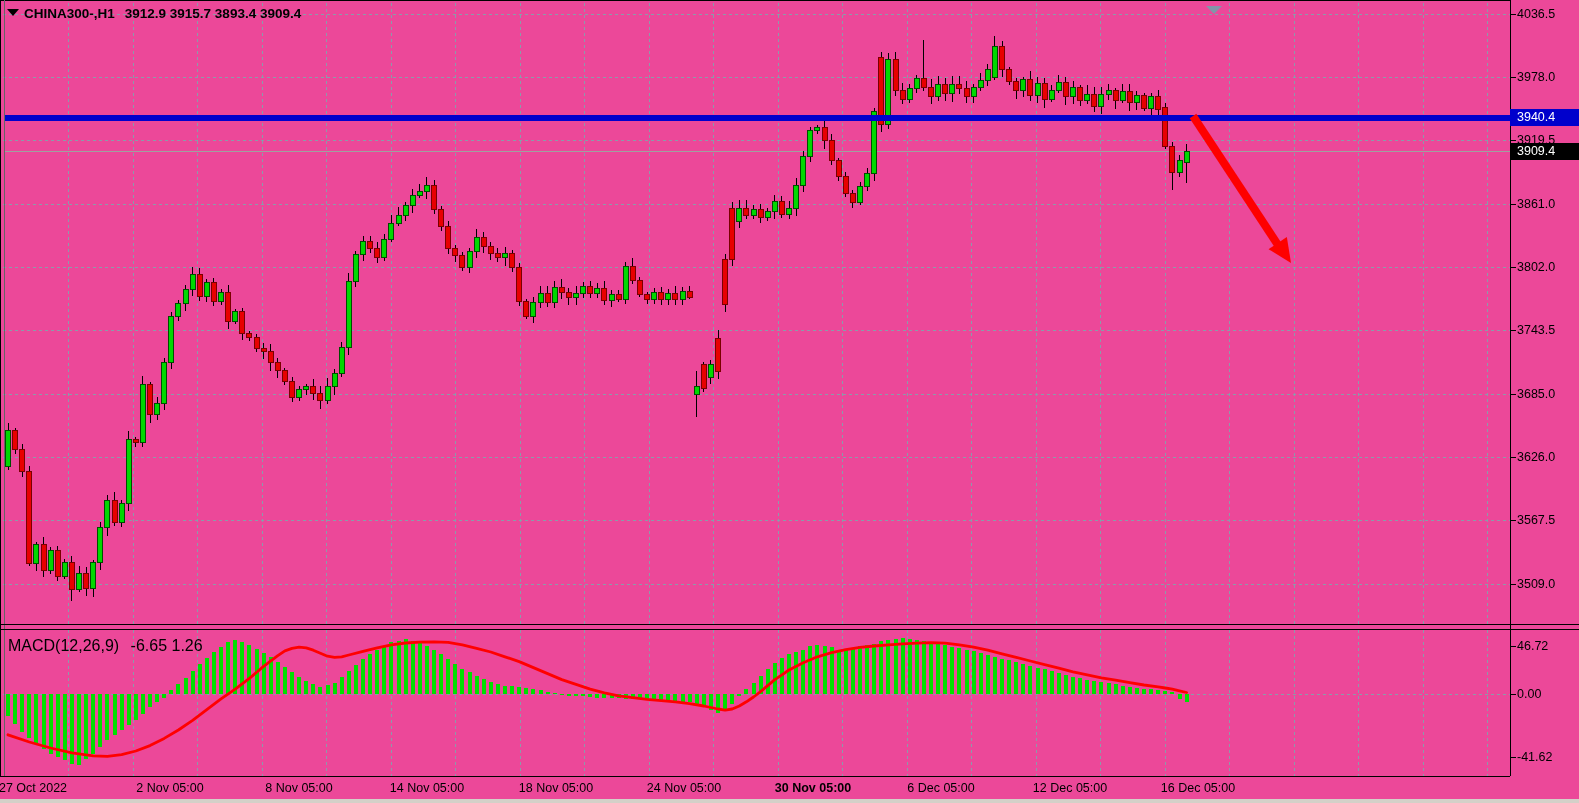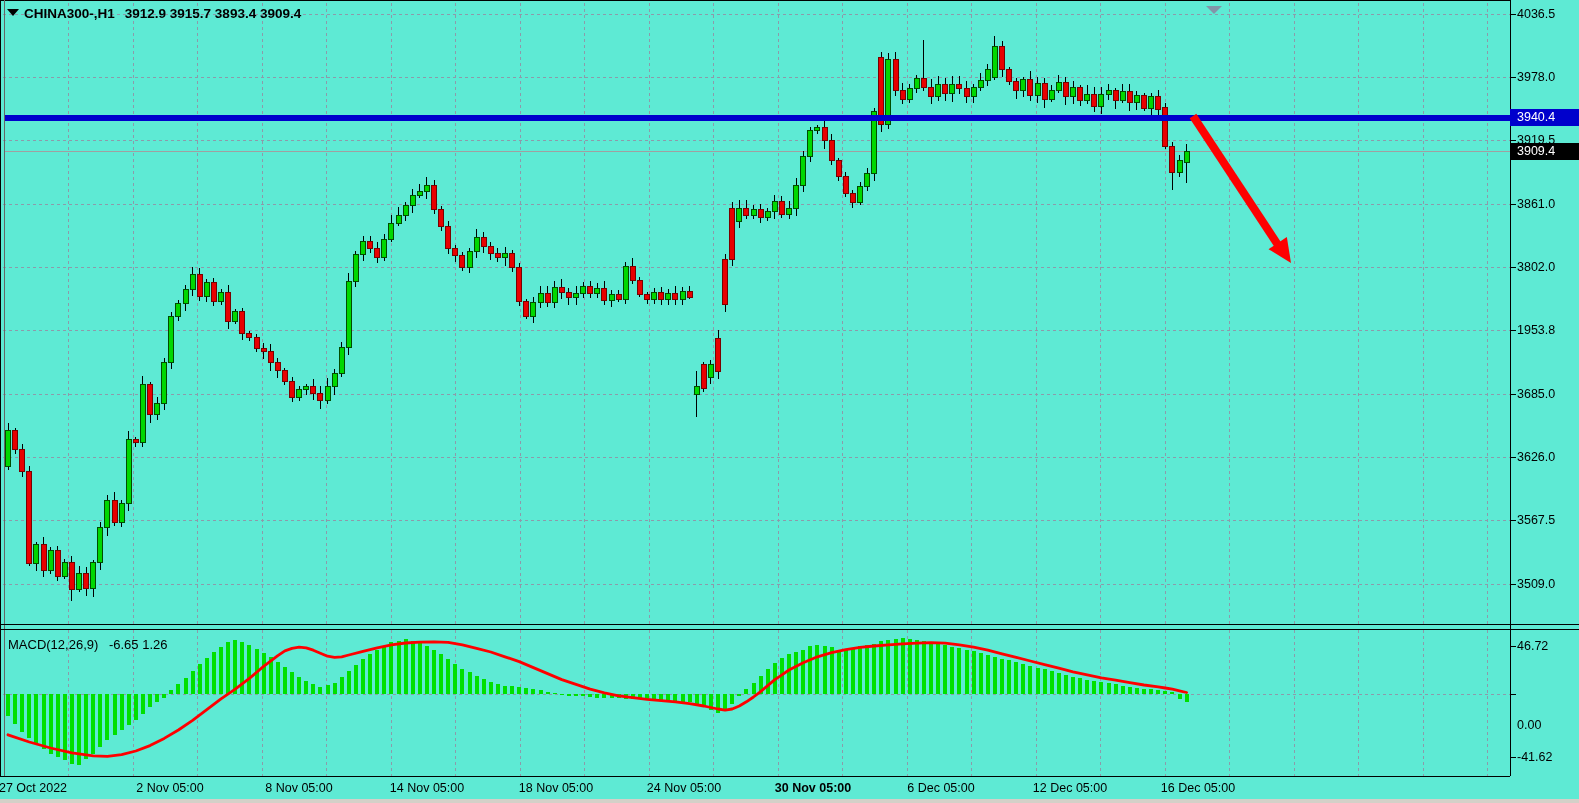--- a/index.html
+++ b/index.html
@@ -1,23 +1,23 @@
 <!DOCTYPE html>
 <html><head>
 <meta charset="utf-8">
 <style>
   html,body{margin:0;padding:0;background:#fff;}
-  .win{position:relative;width:1579px;height:803px;background:#5eead4;overflow:hidden;
+  .win{position:relative;width:1579px;height:803px;background:#ec4899;overflow:hidden;
        font-family:"Liberation Sans","DejaVu Sans",sans-serif;color:#000;}
   svg{position:absolute;left:0;top:0;}
   .title{position:absolute;left:24px;top:6px;font-size:13.5px;font-weight:700;letter-spacing:0;white-space:nowrap;}
   .title .ohlc{margin-left:10px;}
   .tri{position:absolute;left:-17px;top:3px;width:0;height:0;
        border-left:6px solid transparent;border-right:6px solid transparent;border-top:7px solid #000;cursor:pointer;}
-  .macdlbl{position:absolute;left:8px;top:637px;font-size:13px;font-weight:400;white-space:nowrap;}
+  .macdlbl{position:absolute;left:8px;top:637px;font-size:16px;font-weight:400;white-space:nowrap;}
   .axlbl{position:absolute;font-size:12.5px;line-height:16px;height:16px;white-space:nowrap;}
   .pax{position:absolute;left:1517px;top:0;width:62px;height:776px;}
   .tax{position:absolute;left:0;top:777px;width:1579px;height:22px;}
   .tax .axlbl{width:110px;text-align:center;}
   .badge{position:absolute;left:1510px;width:64px;height:17px;line-height:17px;padding-left:7px;
          font-size:12.5px;color:#fff;z-index:5;}
   .badge.blue{top:109px;}
   .badge.black{top:143px;background:#000;}
   .splitter{position:absolute;left:0;top:622px;width:1579px;height:10px;cursor:row-resize;background:transparent;z-index:6;}
   .bottomstrip{position:absolute;left:0;top:799px;width:1579px;height:4px;background:#d4d0c8;}
@@ -632,21 +632,21 @@
     <span>MACD(12,26,9)</span>
     <span style="margin-left:7px;">-6.65 1.26</span>
   </div>
 
   <div id="priceLabels" class="pax">
       <div class="axlbl" style="left: 0px; top: 6px;">4036.5</div>
       <div class="axlbl" style="left: 0px; top: 69px;">3978.0</div>
       <div class="axlbl" style="left: 0px; top: 132px;">3919.5</div>
       <div class="axlbl" style="left: 0px; top: 196px;">3861.0</div>
       <div class="axlbl" style="left: 0px; top: 259px;">3802.0</div>
-      <div class="axlbl" style="left: 0px; top: 322px;">1953.8</div>
+      <div class="axlbl" style="left: 0px; top: 322px;">3743.5</div>
       <div class="axlbl" style="left: 0px; top: 386px;">3685.0</div>
       <div class="axlbl" style="left: 0px; top: 449px;">3626.0</div>
       <div class="axlbl" style="left: 0px; top: 512px;">3567.5</div>
       <div class="axlbl" style="left: 0px; top: 576px; text-align: center;">3509.0</div>
     </div>
   <div id="dateLabels" class="tax">
       <div class="axlbl" style="left: -22px; top: 3px;">27 Oct 2022</div>
       <div class="axlbl" style="left: 115px; top: 3px;">2 Nov 05:00</div>
       <div class="axlbl" style="left: 244px; top: 3px;">8 Nov 05:00</div>
       <div class="axlbl" style="left: 372px; top: 3px;">14 Nov 05:00</div>
@@ -657,15 +657,15 @@
       <div class="axlbl" style="left: 1015px; top: 3px;">12 Dec 05:00</div>
       <div class="axlbl" style="left: 1143px; top: 3px;">16 Dec 05:00</div>
     </div>
 
   <div class="badge blue" style="background: rgb(0, 0, 204);">3940.4</div>
   <div class="badge black">3909.4</div>
 
   <div class="splitter"></div>
   <div class="bottomstrip"></div>
 <div class="axlbl" style="left: 1517px; top: 638px;">46.72</div>
-    <div class="axlbl" style="left: 1517px; top: 717px;">0.00</div>
+    <div class="axlbl" style="left: 1517px; top: 686px;">0.00</div>
     <div class="axlbl" style="left: 1517px; top: 749px;">-41.62</div>
   </div>
 
 </body></html>

